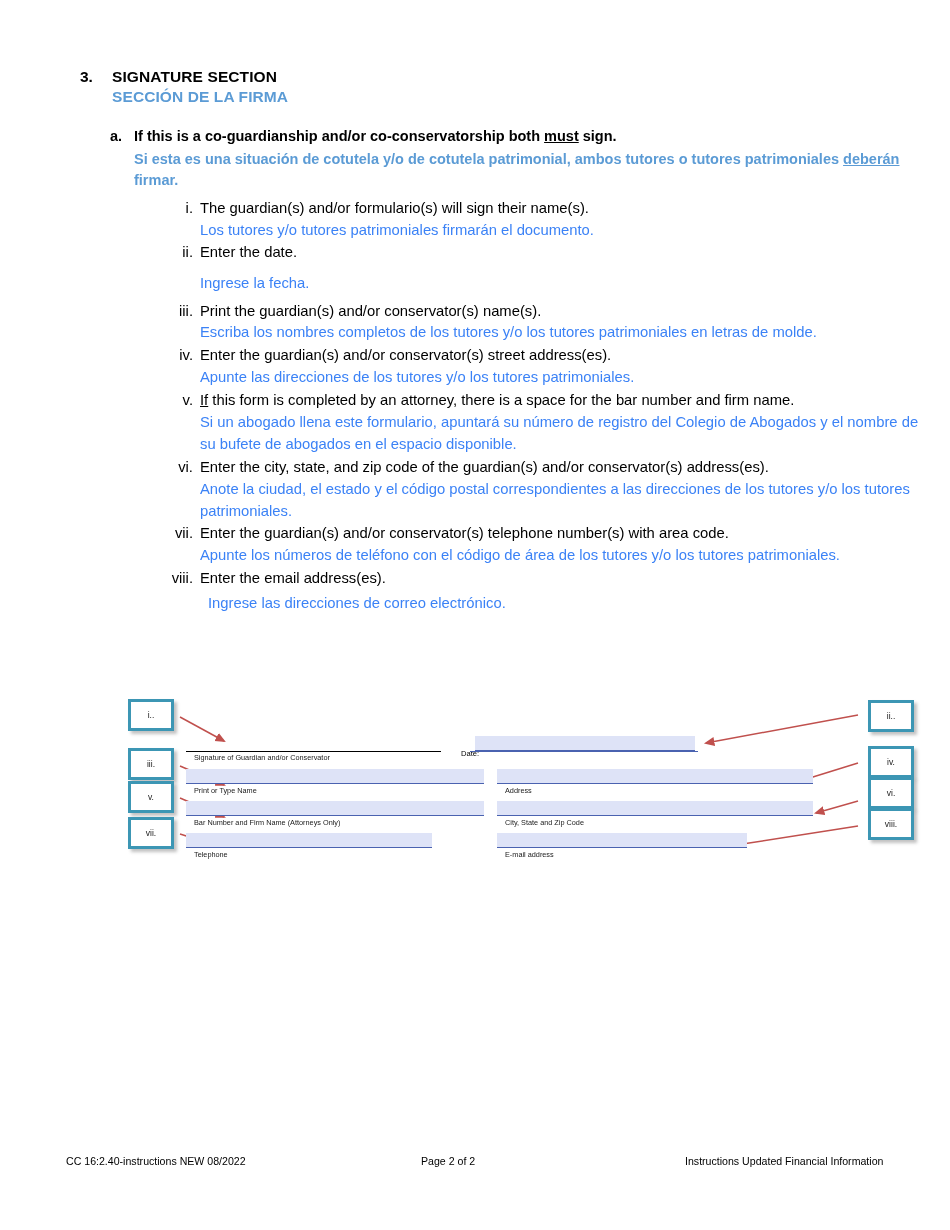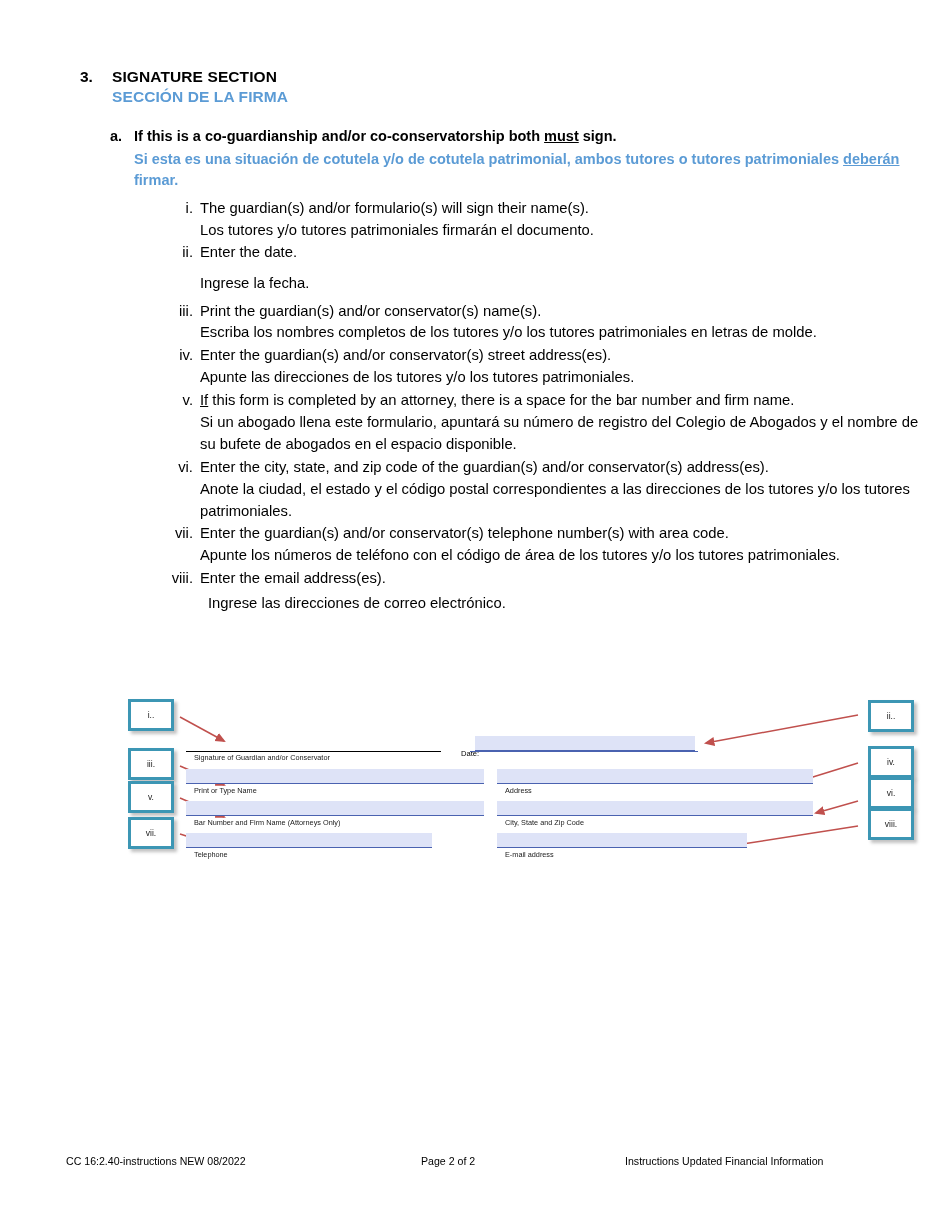--- a/index.html
+++ b/index.html
@@ -108,21 +108,21 @@
     flex: 1 1 auto;
   }
   .r-en {
     font-size: 14.8px;
     line-height: 1.48;
     color: #000;
   }
   .r-es {
     font-size: 14.8px;
     line-height: 1.48;
-    color: #000000;
+    color: #3b82f6;
   }
   .r-es.gap { margin-top: 9px; }
   .r-es.gap2 { margin-top: 3px; }
 
   
   .form-wrap {
     position: absolute;
     left: 128px;
     top: 693px;
     width: 790px;
@@ -185,21 +185,21 @@
   .footer {
     position: absolute;
     left: 66px;
     top: 1155px;
     width: 820px;
     font-size: 10.6px;
     color: #000;
     display: flex;
   }
   .f-left  { width: 355px; }
-  .f-mid   { width: 204px; }
+  .f-mid   { width: 264px; }
   .f-right { flex: 1 1 auto; }
 </style>
 </head>
 <body>
 
 <div class="page">
 
   <div class="sec-head">
     <div class="sec-head-row">
       <span class="sec-num">3.</span>

